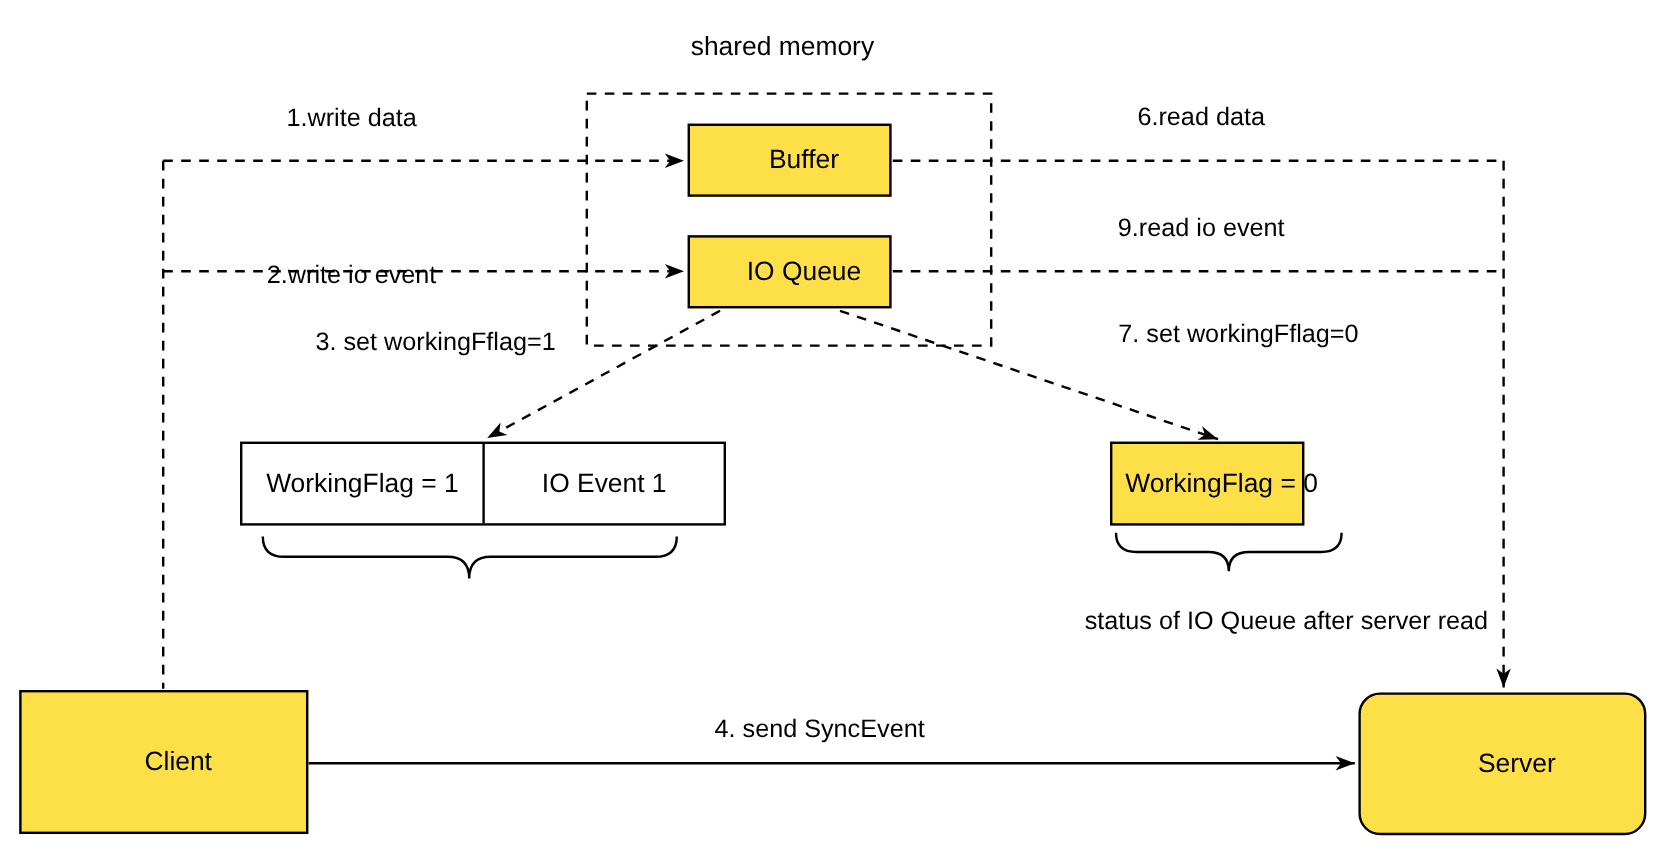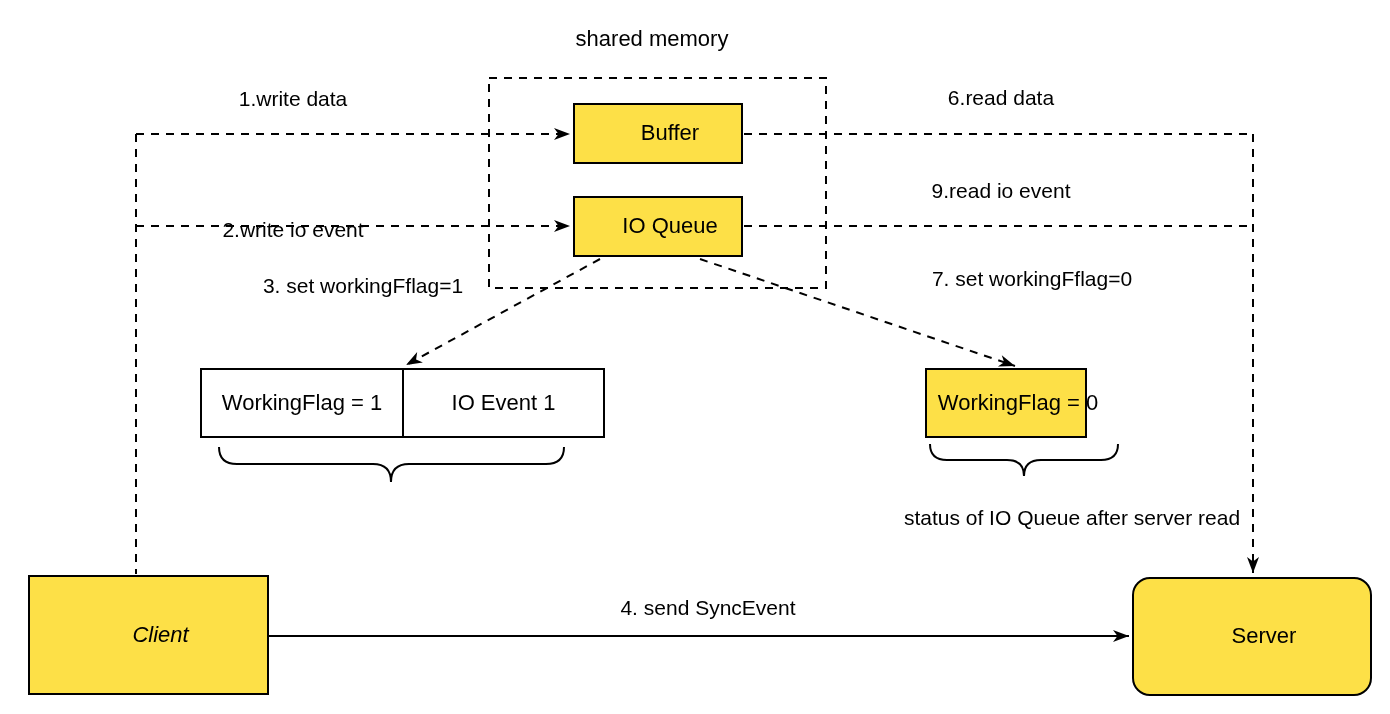--- a/index.html
+++ b/index.html
@@ -115,31 +115,31 @@
     </div>
     <div class="cell" style="flex:1;">
       <span>IO Event 1</span>
     </div>
   </div>
 
   <div class="node" style="left:925px; top:368px; width:162px; height:70px;">
     <span>WorkingFlag = 0</span>
   </div>
 
-  <div class="node" style="left:28px; top:575px; width:241px; height:120px;font-style:italic;">
+  <div class="node" style="left:16px; top:575px; width:241px; height:120px;">
     <span>Client</span>
   </div>
 
   <div class="node" style="left:1132px; top:577px; width:240px; height:119px;border-radius:18px;">
     <span>Server</span>
   </div>
 
   <div class="lbl" style="left:293px; top:87px;">1.write data</div>
   <div class="lbl" style="left:293px; top:182px;margin-top:36px;">2.write io event</div>
   <div class="lbl" style="left:363px; top:274px;">3. set workingFflag=1</div>
-  <div class="lbl" style="left:683px; top:596px;margin-left:25px;">4. send SyncEvent</div>
+  <div class="lbl" style="left:683px; top:596px;">4. send SyncEvent</div>
   <div class="lbl" style="left:1001px; top:179px;">9.read io event</div>
   <div class="lbl" style="left:1001px; top:86px;">6.read data</div>
   <div class="lbl" style="left:1032px; top:267px;">7. set workingFflag=0</div>
 
   <div class="lbl" style="left:1026px; top:506px;margin-left:46px;">status of IO Queue after server read</div>
 
 </div>
 
 </body></html>

